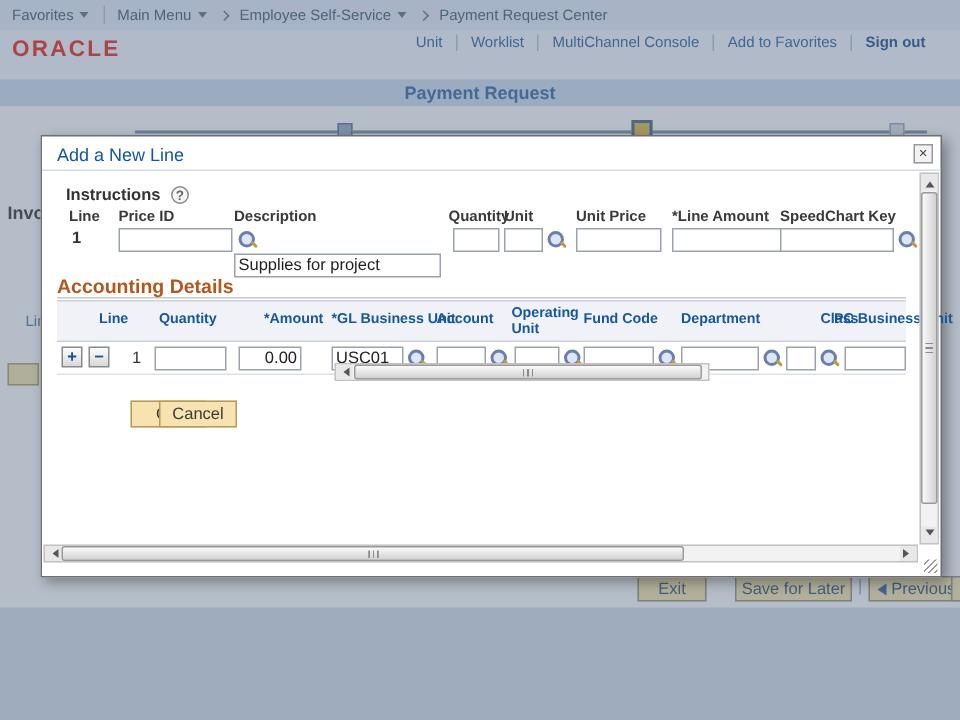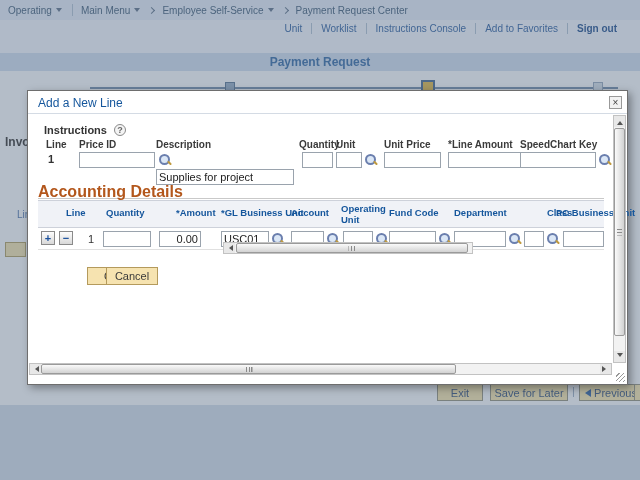--- a/index.html
+++ b/index.html
@@ -55,21 +55,21 @@
   .ps-input { position:absolute; height:16px; border:1px solid #9aa3ad; background:#fff; font-size:11px;
     font-family:"Liberation Sans", sans-serif; padding:0 2px; color:#222; }
   .ps-input.num { text-align:right; }
   .mag { position:absolute; width:12px; height:12px; display:inline-block; cursor:pointer; }
   .mag::before { content:""; position:absolute; left:0; top:0; width:7px; height:7px; border:2px solid #6b7fae;
     border-radius:50%; background:#dbe7f6; }
   .mag::after { content:""; position:absolute; left:8px; top:8px; width:5px; height:2px; background:#c09a3e;
     transform:rotate(45deg); border-radius:1px; }
 
   .acct-bar { position:absolute; left:10px; top:92px; width:566px; height:16px; border-bottom:1px solid #c9c9c9;
-    color:#b3571c; font-size:16px; font-weight:bold; }
+    color:#b3571c; font-size:13px; font-weight:bold; }
   .grid-hdr { position:absolute; left:10px; top:109px; width:566px; height:28px; background:#f0f2f7;
     border-top:1px solid #cdd1da; border-bottom:1px solid #cdd1da; }
   .ghead { position:absolute; top:6px; font-size:9.5px; font-weight:bold; color:#15569c; white-space:nowrap; }
   .ghead.wrap { top:2px; white-space:normal; width:46px; line-height:11px; }
   .grid-row { position:absolute; left:10px; top:137px; width:566px; height:22px; border-bottom:1px solid #e0e0e0; }
   .pm-btn { position:absolute; top:3px; width:14px; height:14px; border:1px solid #8a8a8a;
     background:linear-gradient(#fdfdfd,#d8d8d8); color:#1a4f9c; font-weight:bold; font-size:11px;
     line-height:12px; text-align:center; cursor:pointer; }
 
   
@@ -93,21 +93,21 @@
   .dlg-btn { position:absolute; height:18px; background:#f6e3b0; border:1px solid #b49a5c; color:#3a3a3a;
     font-size:11px; font-family:"Liberation Sans", sans-serif; display:flex; align-items:center; justify-content:center; cursor:pointer; }
 </style>
 </head>
 <body>
 
 <div class="screen">
 
   <div class="crumb-bar">
     <span class="crumb-item">
-      <span>Operating</span>
+      <span>Favorites</span>
       <span class="caret-down"></span>
     </span>
     <span class="crumb-div"></span>
     <span class="crumb-item">
       <span>Main Menu</span>
       <span class="caret-down"></span>
     </span>
     <span class="crumb-sep"></span>
     <span class="crumb-item">
       <span>Employee Self-Service</span>
@@ -116,41 +116,42 @@
     <span class="crumb-sep"></span>
     <span class="crumb-item">
       <span>Payment Request Center</span>
     </span>
   </div>
 
   <div class="links-bar">
     <div class="links-inner">
       <span class="lnk">Unit</span>
       <span class="lnk">Worklist</span>
-      <span class="lnk">Instructions Console</span>
+      <span class="lnk">MultiChannel Console</span>
       <span class="lnk">Add to Favorites</span>
       <span class="lnk lnk-strong">Sign out</span>
     </div>
   </div>
 
+  <div class="oracle-logo">ORACLE</div>
 
   <div class="band">Payment Request</div>
 
   <div class="page-body"></div>
   <div class="step-line"></div>
   <div class="step-node" style="left:225px;"></div>
   <div class="step-node current" style="left:421px;"></div>
   <div class="step-node pale" style="left:593px;"></div>
 
   <div class="clip-text" style="left:5px; top:135px; width:23px; font-size:12px; font-weight:bold; color:#333;">Invoice</div>
   <div class="clip-text" style="left:17px; top:209px; width:11px; font-size:10px; color:#4a71a8;">Line</div>
   <div class="partial-btn-left"></div>
 
   <div class="footer-row">
-    <div class="ftr-btn" style="left:437px; width:46px;text-align:center;">Exit</div>
+    <div class="ftr-btn" style="left:425px; width:46px;text-align:center;">Exit</div>
     <div class="ftr-btn" style="left:490px; width:78px;">Save for Later</div>
     <div class="ftr-sep" style="left:572px;">|</div>
     <div class="ftr-btn" style="left:579px; width:60px;">
       <span class="prev-arrow"></span>
       <span>Previous</span>
     </div>
     <div class="ftr-btn" style="left:634px; width:8px;"></div>
   </div>
 
   <div class="bottom-area"></div>

